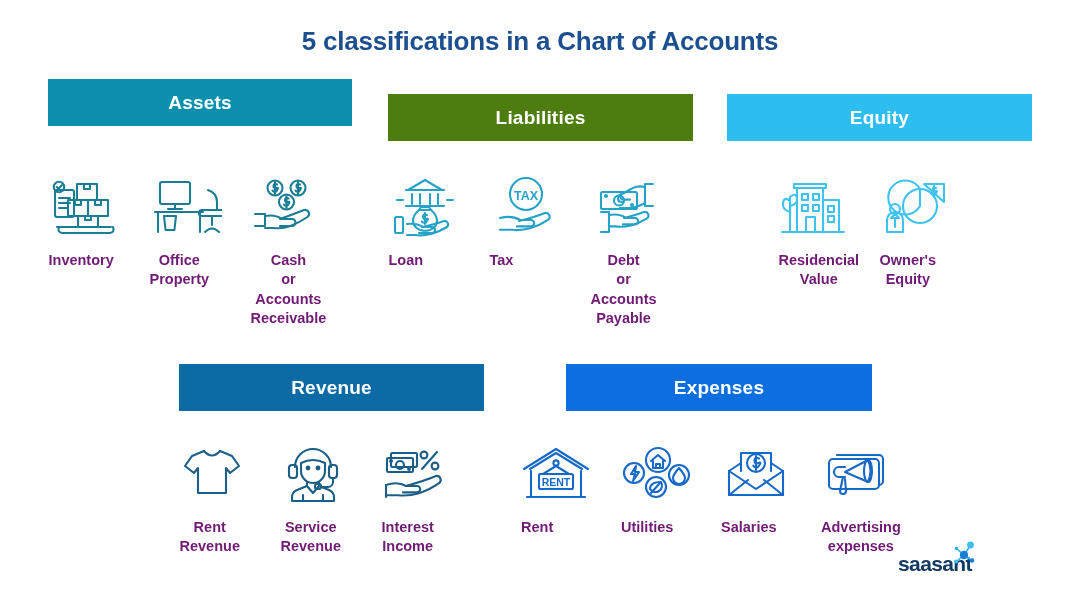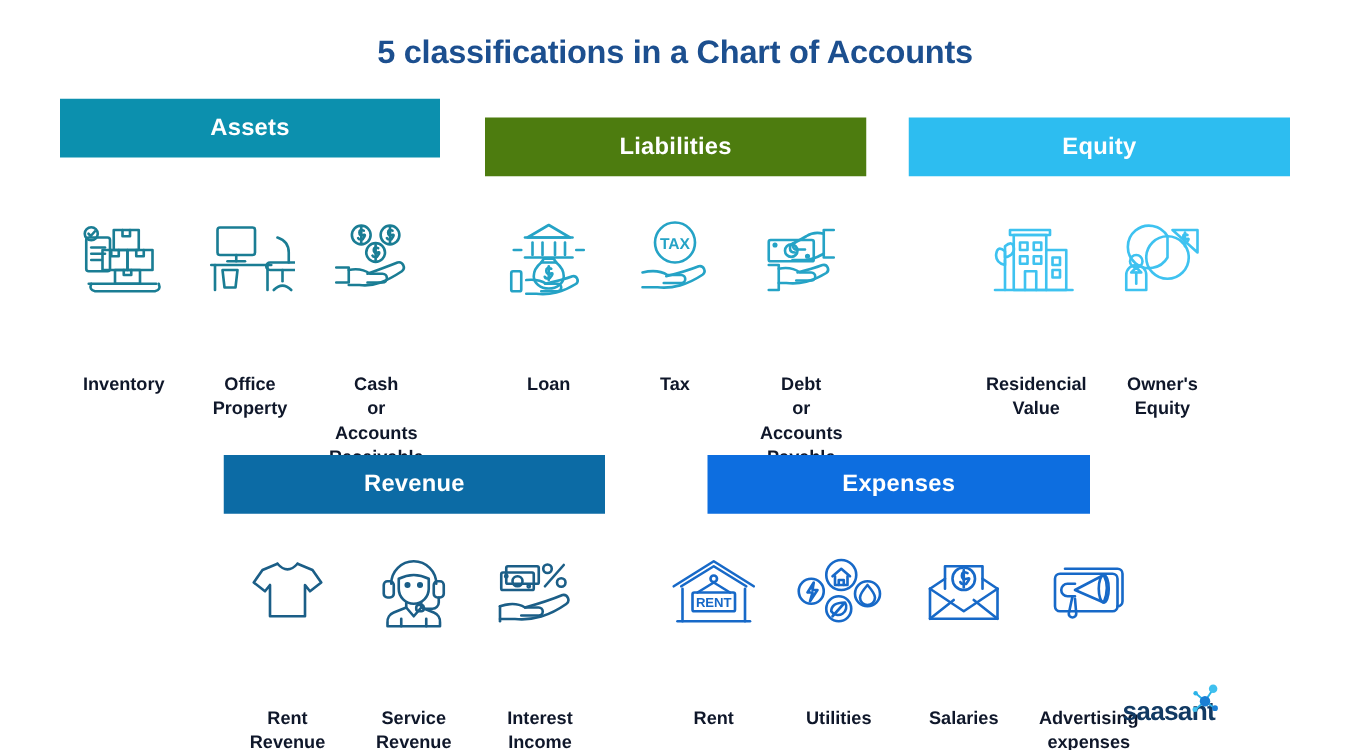--- a/index.html
+++ b/index.html
@@ -50,46 +50,46 @@
   
   .items {
     position: absolute;
     display: flex;
     justify-content: center;
     align-items: flex-start;
   }
   .item {
     display: flex;
     flex-direction: column;
-    align-items: center;
+    align-items: flex-start;
     width: 101px;
-    gap: 48px;
   }
   .icon-wrap {
     height: 74px;
     display: flex;
     align-items: center;
     justify-content: center;
   }
   .item-label {
     margin-top: 7px;
     text-align: center;
     font-size: 14.5px;
     font-weight: bold;
-    color: #0f172a;
+    color: #701a75;
     line-height: 1.33;
     white-space: pre-line;
   }
 
   
   .logo {
     position: absolute;
     right: 16px;
-    bottom: 7px;
+    bottom: 26px;
     display: flex;
+    align-items: flex-end;
     height: 34px;
   }
   .logo-text {
     font-size: 21px;
     font-weight: bold;
     color: #123a63;
     letter-spacing: -0.6px;
     line-height: 1;
     position: relative;
   }

